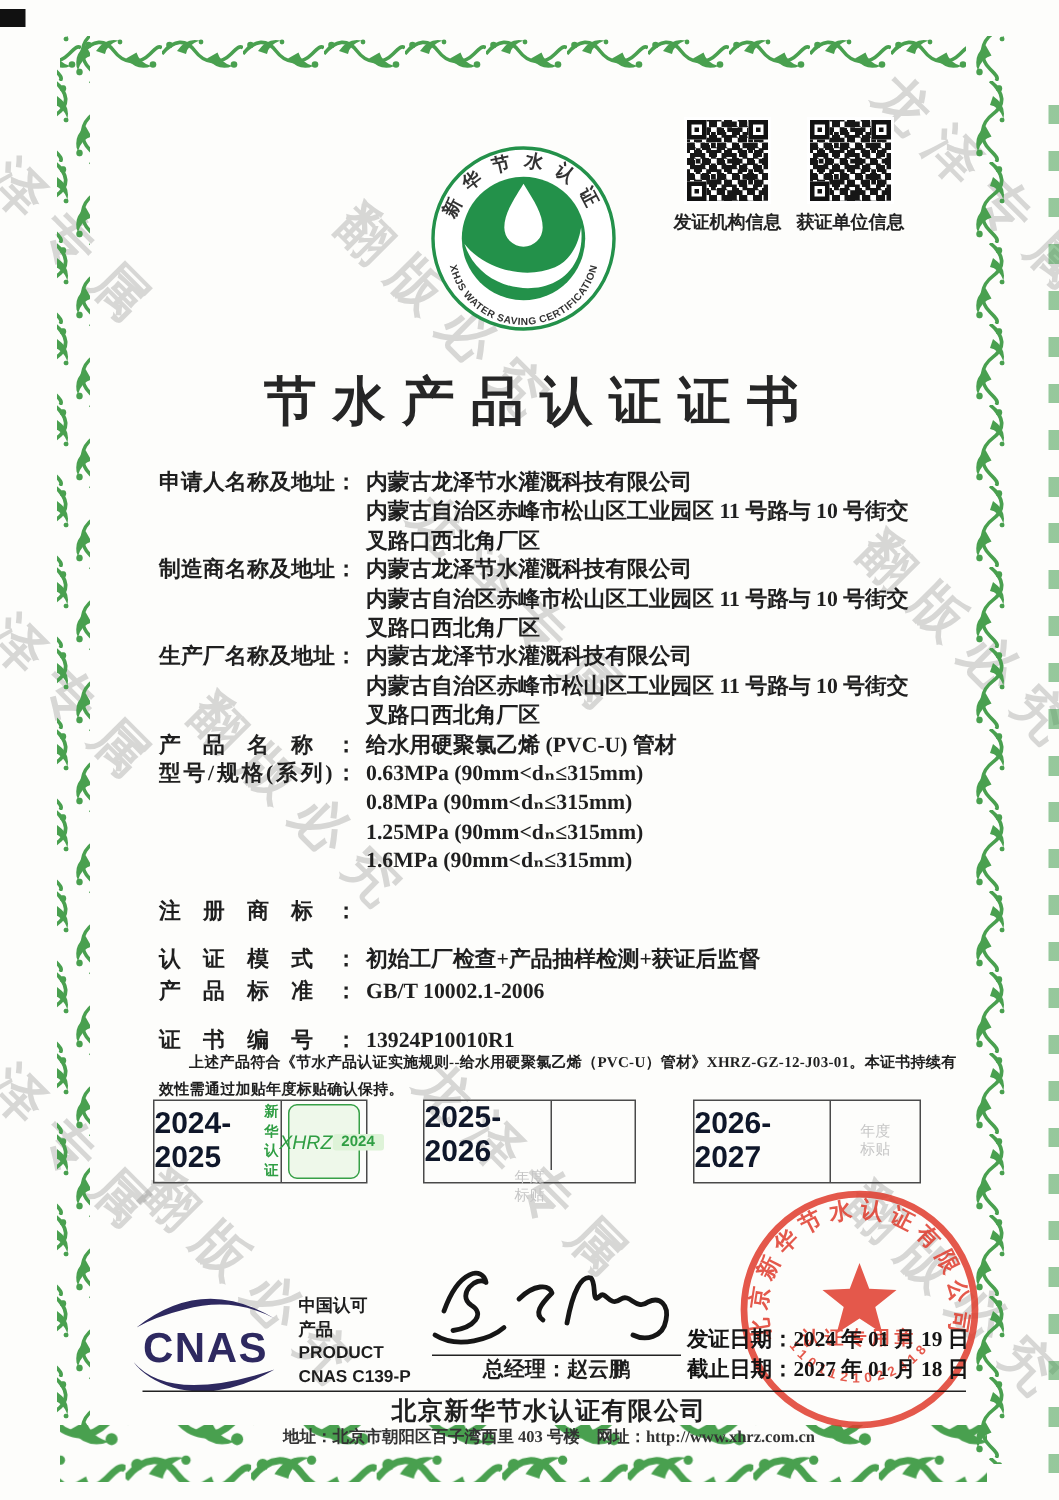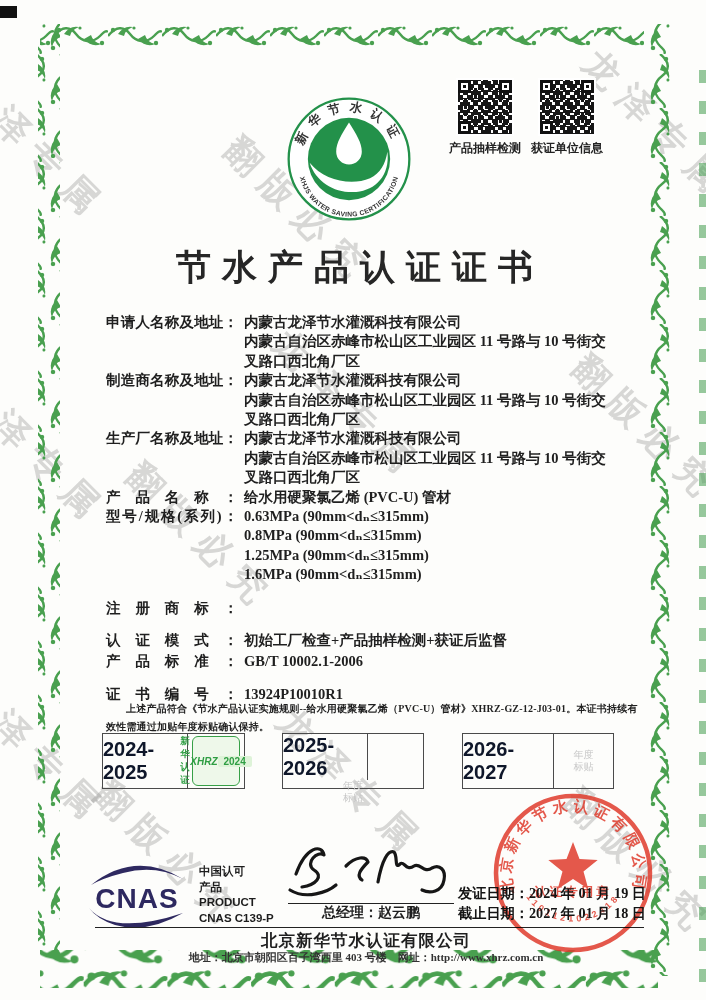--- a/index.html
+++ b/index.html
@@ -48,21 +48,21 @@
   
   .ybox{position:absolute;top:733px;height:54px;border:1.5px solid #4a4a4a;display:flex;background:transparent;}
   .ycell-year{display:flex;align-items:center;justify-content:center;
      font-family:"Liberation Sans","DejaVu Sans",sans-serif;font-size:20px;font-weight:600;color:#0f172a;
      border-right:1.5px solid #4a4a4a;}
   .ycell-sticker{display:flex;align-items:center;justify-content:center;position:relative;}
   .sticker{width:46px;height:48px;border:1.8px solid #37a047;border-radius:6px;background:#eef8ea;
      display:flex;flex-direction:row;align-items:center;justify-content:center;
      font-family:"Liberation Sans","DejaVu Sans",sans-serif;color:#2f9e43;}
   .sticker .s1{font-size:9.5px;font-weight:700;letter-spacing:.5px;}
-  .sticker .s2{font-size:10px;font-style:italic;font-weight:700;margin-top:1px;}
+  .sticker .s2{font-size:13px;font-style:italic;font-weight:400;margin-top:1px;}
   .sticker .s3{font-size:10px;font-weight:800;margin-top:1px;background:#def3d8;padding:0 6px;border-radius:2px;}
   .yph{display:flex;flex-direction:column;align-items:center;color:#c6c6c6;font-size:10px;line-height:12px;}
   
   .sig-svg{position:absolute;left:282px;top:830px;}
   .sig-line{position:absolute;left:288px;top:903px;width:166px;border-top:1.6px solid #222;
      text-align:center;padding-top:0;font-size:14px;font-weight:700;}
   .main-rule{position:absolute;left:95px;top:927px;width:549px;border-top:1.6px solid #222;}
   .company{position:absolute;left:36px;right:36px;top:930px;text-align:center;
      font-size:16.5px;font-weight:800;letter-spacing:1px;padding-left:26px;}
   .address{position:absolute;left:36px;right:36px;top:950px;text-align:center;
@@ -152,21 +152,21 @@
       <div class="finder f-bl"></div>
     </div>
   </div>
   <div class="qr abs" style="left:538px;top:78px;">
     <div class="qr-inner">
       <div class="finder f-tl"></div>
       <div class="finder f-tr"></div>
       <div class="finder f-bl"></div>
     </div>
   </div>
-  <div class="qr-label" style="left:440px;top:140px;">产品抽样检测</div>
+  <div class="qr-label" style="left:440px;top:140px;">发证机构信息</div>
   <div class="qr-label" style="left:522px;top:140px;">获证单位信息</div>
 
   <div class="title">节水产品认证证书</div>
 
   <div class="fields">
       <div class="frow">
         <div class="flabel">申请人名称及地址：</div>
         <div class="fvalue">
           <div class="fline">内蒙古龙泽节水灌溉科技有限公司</div>
           <div class="fline">内蒙古自治区赤峰市松山区工业园区 11 号路与 10 号街交</div>

